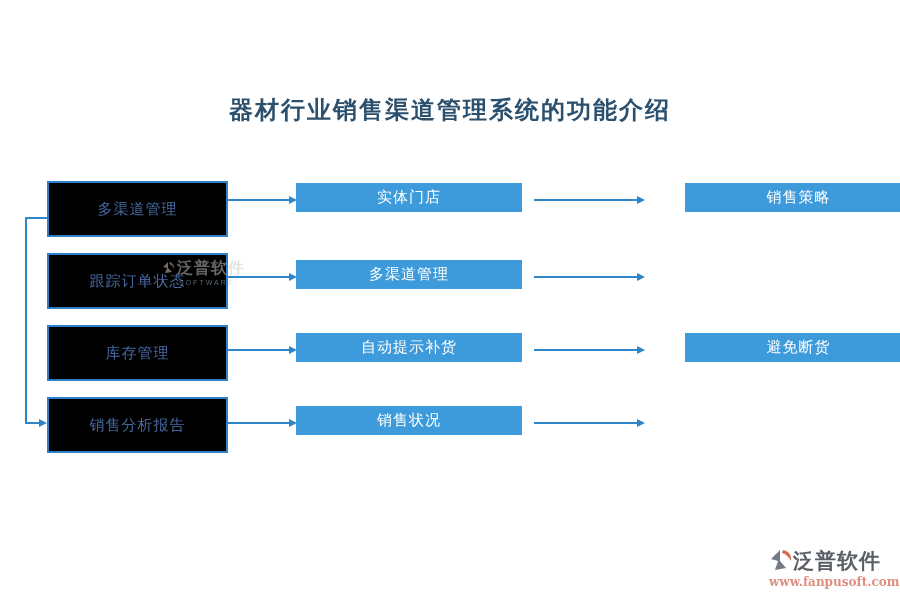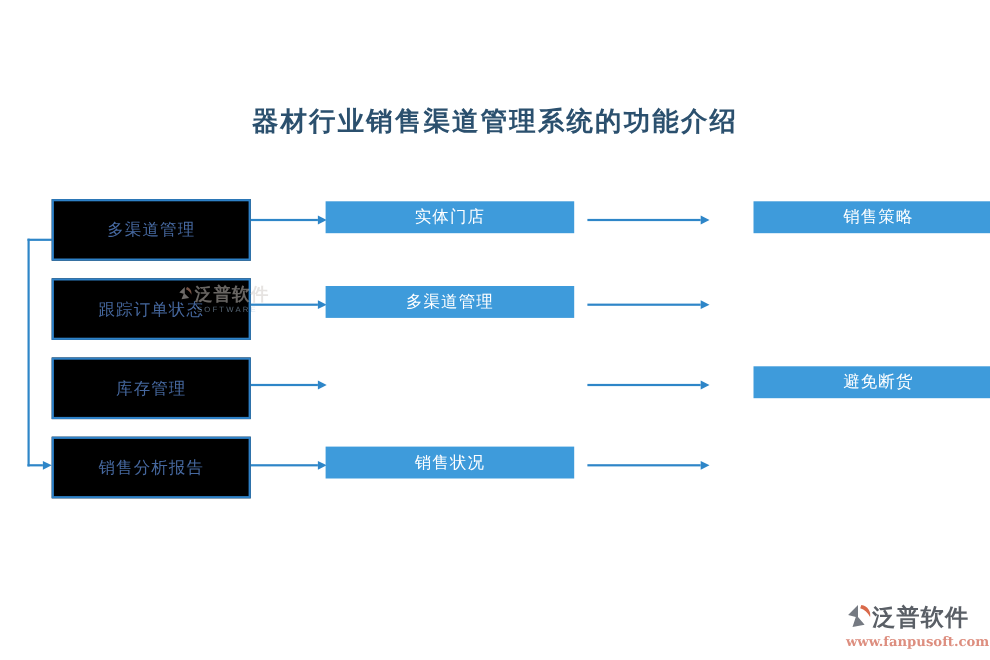--- a/index.html
+++ b/index.html
@@ -70,20 +70,21 @@
 
   <div class="title">器材行业销售渠道管理系统的功能介绍</div>
 
   <div class="lbox l1">多渠道管理</div>
   <div class="lbox l2">跟踪订单状态</div>
   <div class="lbox l3">库存管理</div>
   <div class="lbox l4">销售分析报告</div>
 
   <div class="mbox m1">实体门店</div>
   <div class="mbox m2">多渠道管理</div>
+  <div class="mbox m3">自动提示补货</div>
   <div class="mbox m4">销售状况</div>
 
   <div class="rbox r1">销售策略</div>
   <div class="rbox r3">避免断货</div>
 
   <div class="arrow a-lm y1"></div>
   <div class="arrow a-lm y2"></div>
   <div class="arrow a-lm y3"></div>
   <div class="arrow a-lm y4"></div>
 

